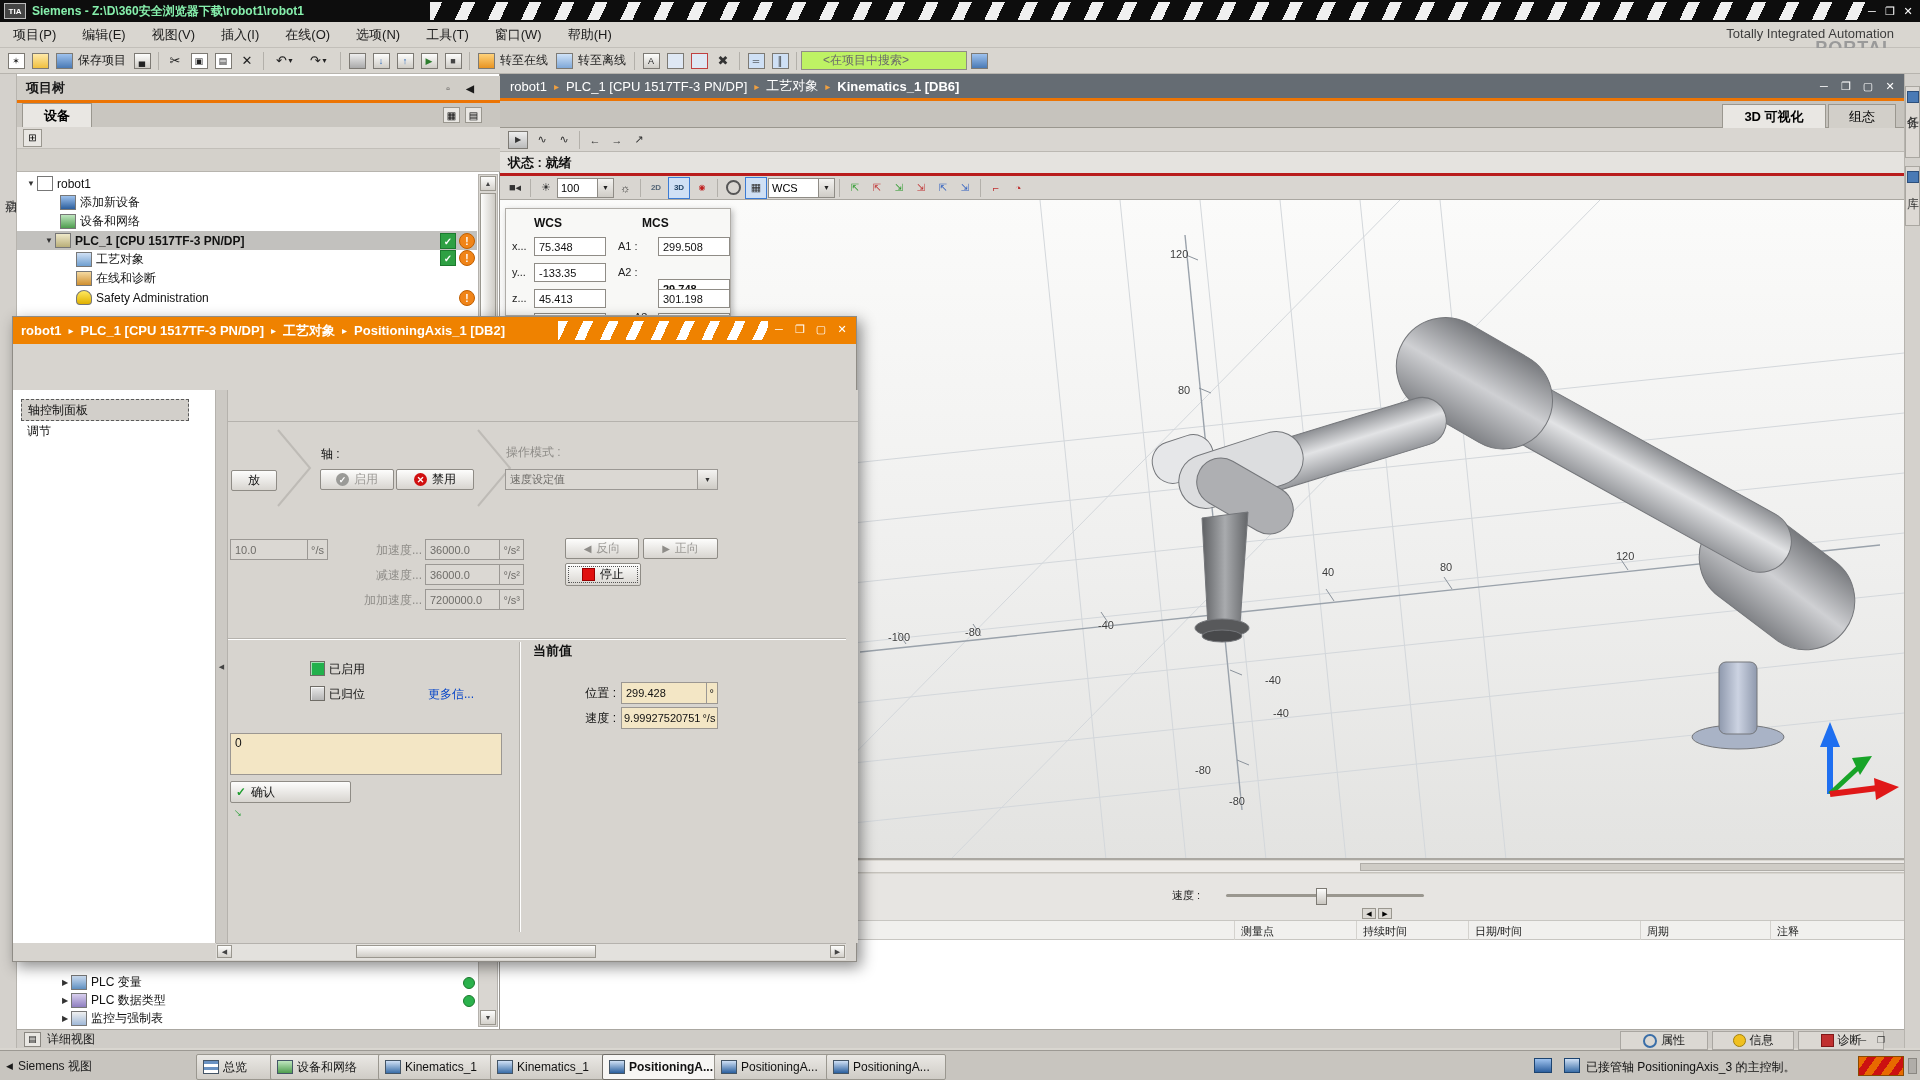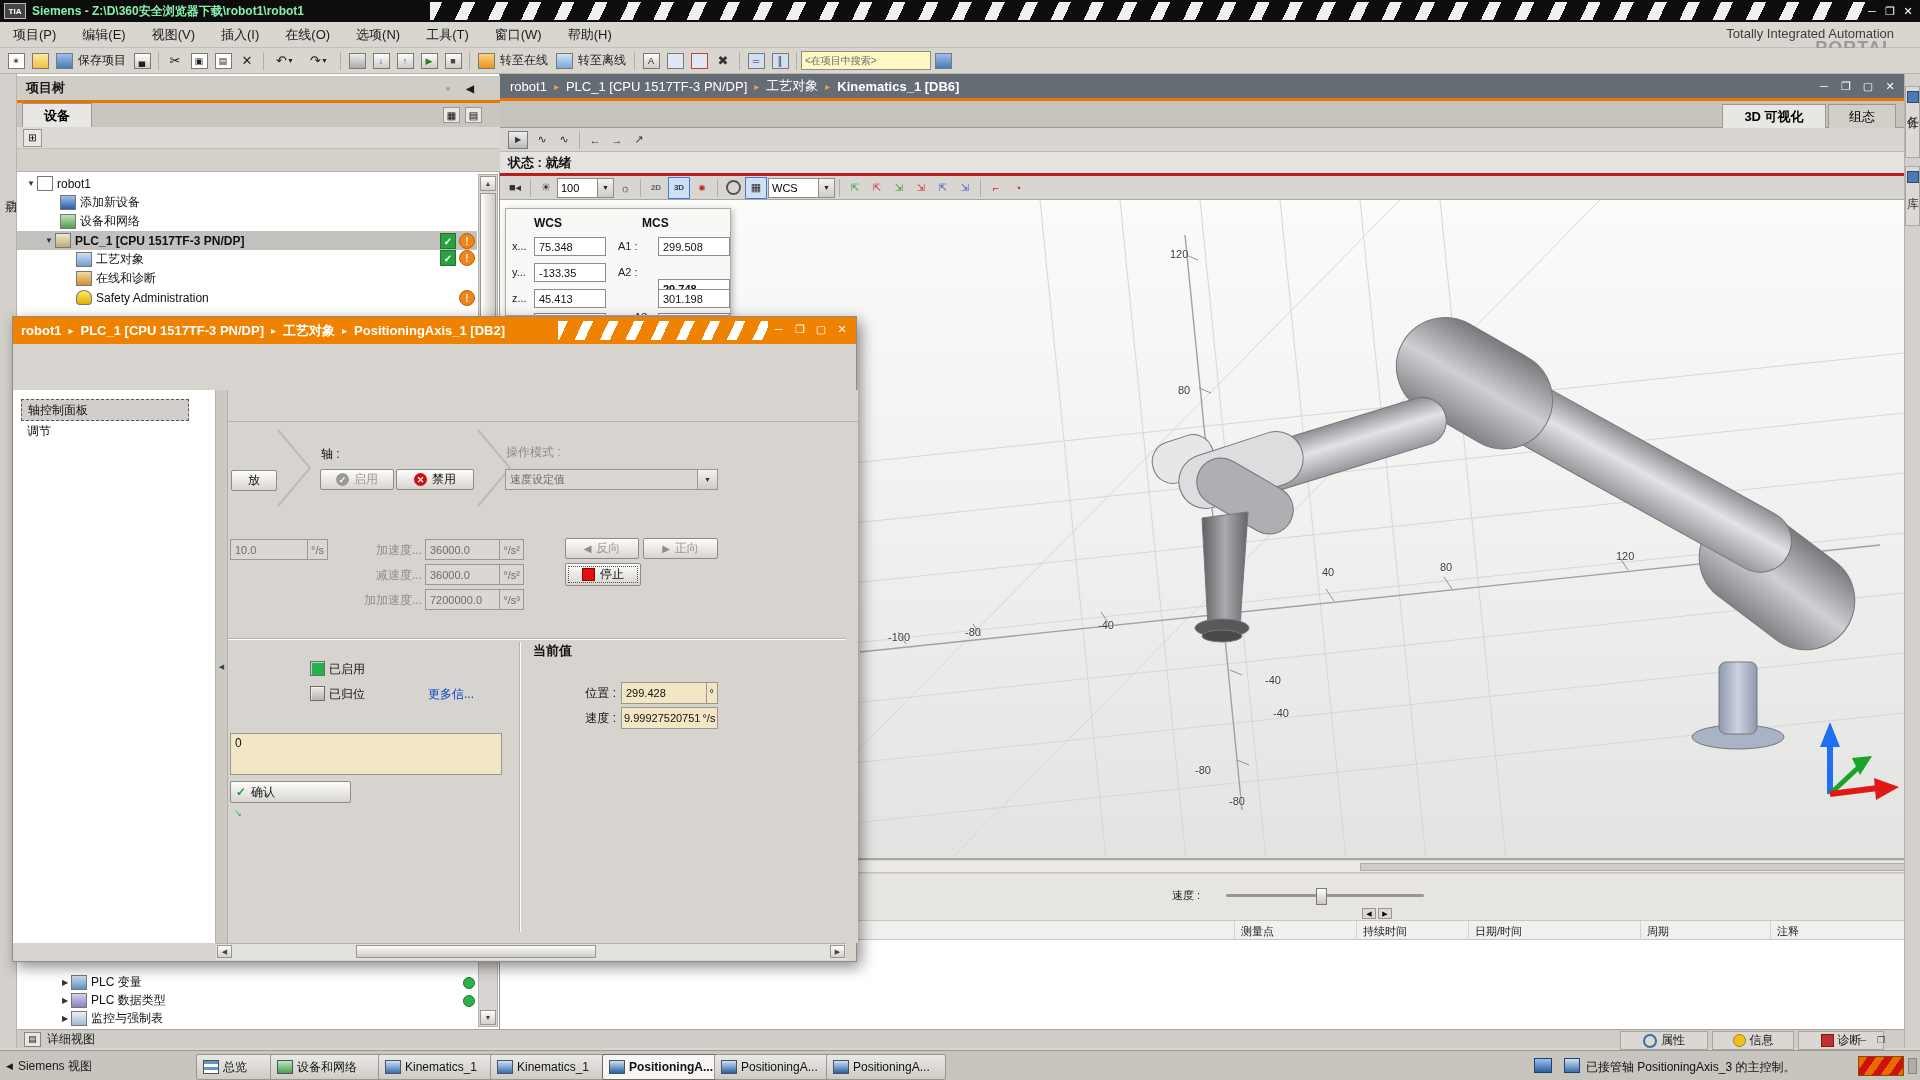--- a/index.html
+++ b/index.html
@@ -28,22 +28,22 @@
 
   
   #toolbar{left:0;top:48px;width:1920px;height:26px;background:#d9d6d0;border-bottom:1px solid #b7b4ae;
            display:flex;align-items:center;padding-left:4px;}
   .tbi{width:22px;height:20px;margin:0 1px;display:flex;align-items:center;justify-content:center;
        font-size:13px;color:#222;}
   .tbi .sq{width:15px;height:14px;border:1px solid #7d7a74;background:linear-gradient(#fdfdfc,#cfccc6);
        display:flex;align-items:center;justify-content:center;font-size:9px;}
   .tbsep{width:1px;height:18px;background:#b3b0aa;margin:0 4px;}
   .tblabel{font-size:12px;color:#1a1a1a;margin:0 4px 0 2px;white-space:nowrap;}
-  .search{width:122px;height:17px;font-size:10px;color:#6b6b6b;border:1px solid #8f8c86;
-          background:#fef9c3;padding:0 3px;font-family:"Liberation Sans",sans-serif;}
+  .search{width:122px;height:17px;font-size:12px;color:#6b6b6b;border:1px solid #8f8c86;
+          background:#bef264;padding:0 21px;font-family:"Liberation Sans",sans-serif;}
 
   
   #leftstrip{left:0;top:74px;width:17px;height:974px;background:#d4d1cc;border-right:1px solid #b7b4ae;}
   .vtext{writing-mode:vertical-rl;font-size:12px;color:#333;}
   #rightstrip{left:1904px;top:74px;width:16px;height:974px;background:#d4d1cc;border-left:1px solid #b7b4ae;}
   .rtab{left:0;width:15px;background:#ddd9d4;border:1px solid #aaa7a1;display:flex;flex-direction:column;
         align-items:center;padding-top:4px;gap:4px;}
   .rtab .mini{width:10px;height:10px;background:#4a7ab5;border:1px solid #2c4f7c;}
 
   

